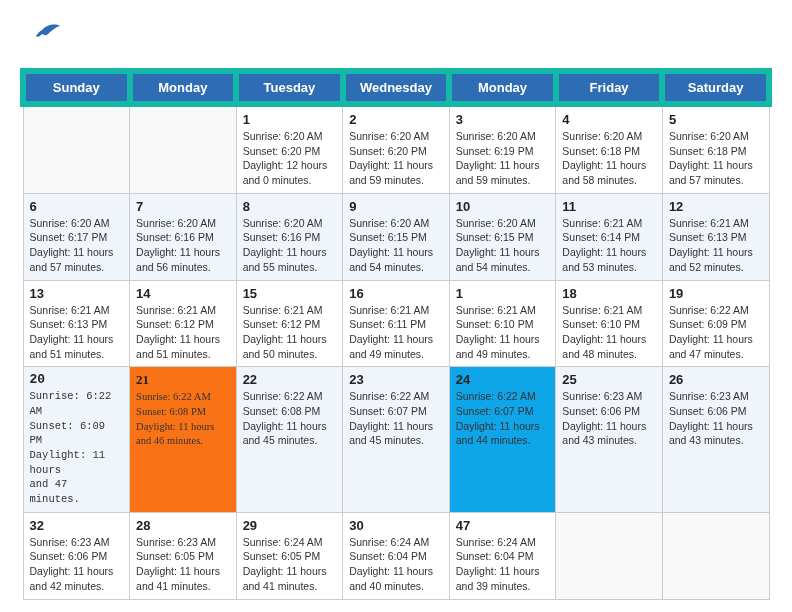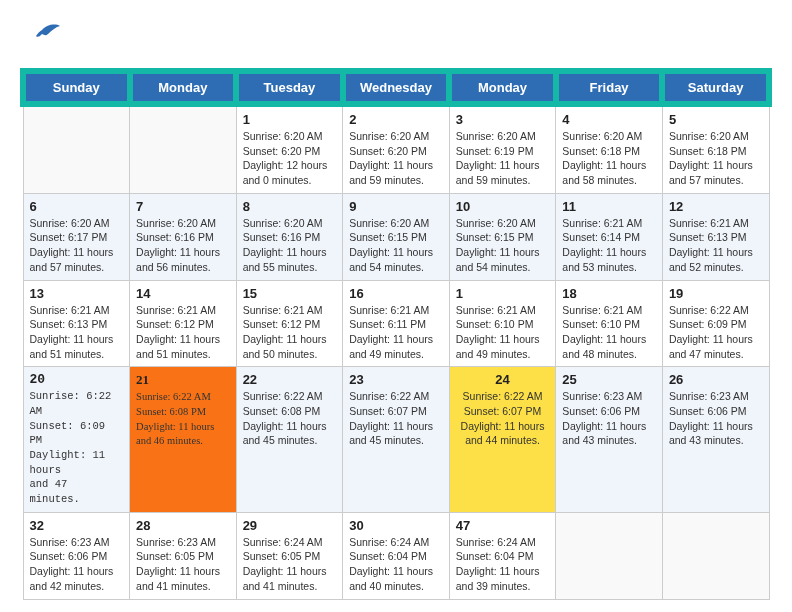--- a/index.html
+++ b/index.html
@@ -275,21 +275,21 @@
 Daylight: 11 hours
 and 45 minutes.</div>
         </td>
         <td style="background: rgb(240, 244, 251);">
           <span class="day-number">23</span>
           <div class="day-info" style="white-space: pre-line;">Sunrise: 6:22 AM
 Sunset: 6:07 PM
 Daylight: 11 hours
 and 45 minutes.</div>
         </td>
-        <td style="background: #fde047; text-align: center;">
+        <td style="background: #0ea5e9;">
           <span class="day-number">24</span>
           <div class="day-info" style="white-space: pre-line;">Sunrise: 6:22 AM
 Sunset: 6:07 PM
 Daylight: 11 hours
 and 44 minutes.</div>
         </td>
         <td style="background: rgb(240, 244, 251);">
           <span class="day-number">25</span>
           <div class="day-info" style="white-space: pre-line;">Sunrise: 6:23 AM
 Sunset: 6:06 PM

